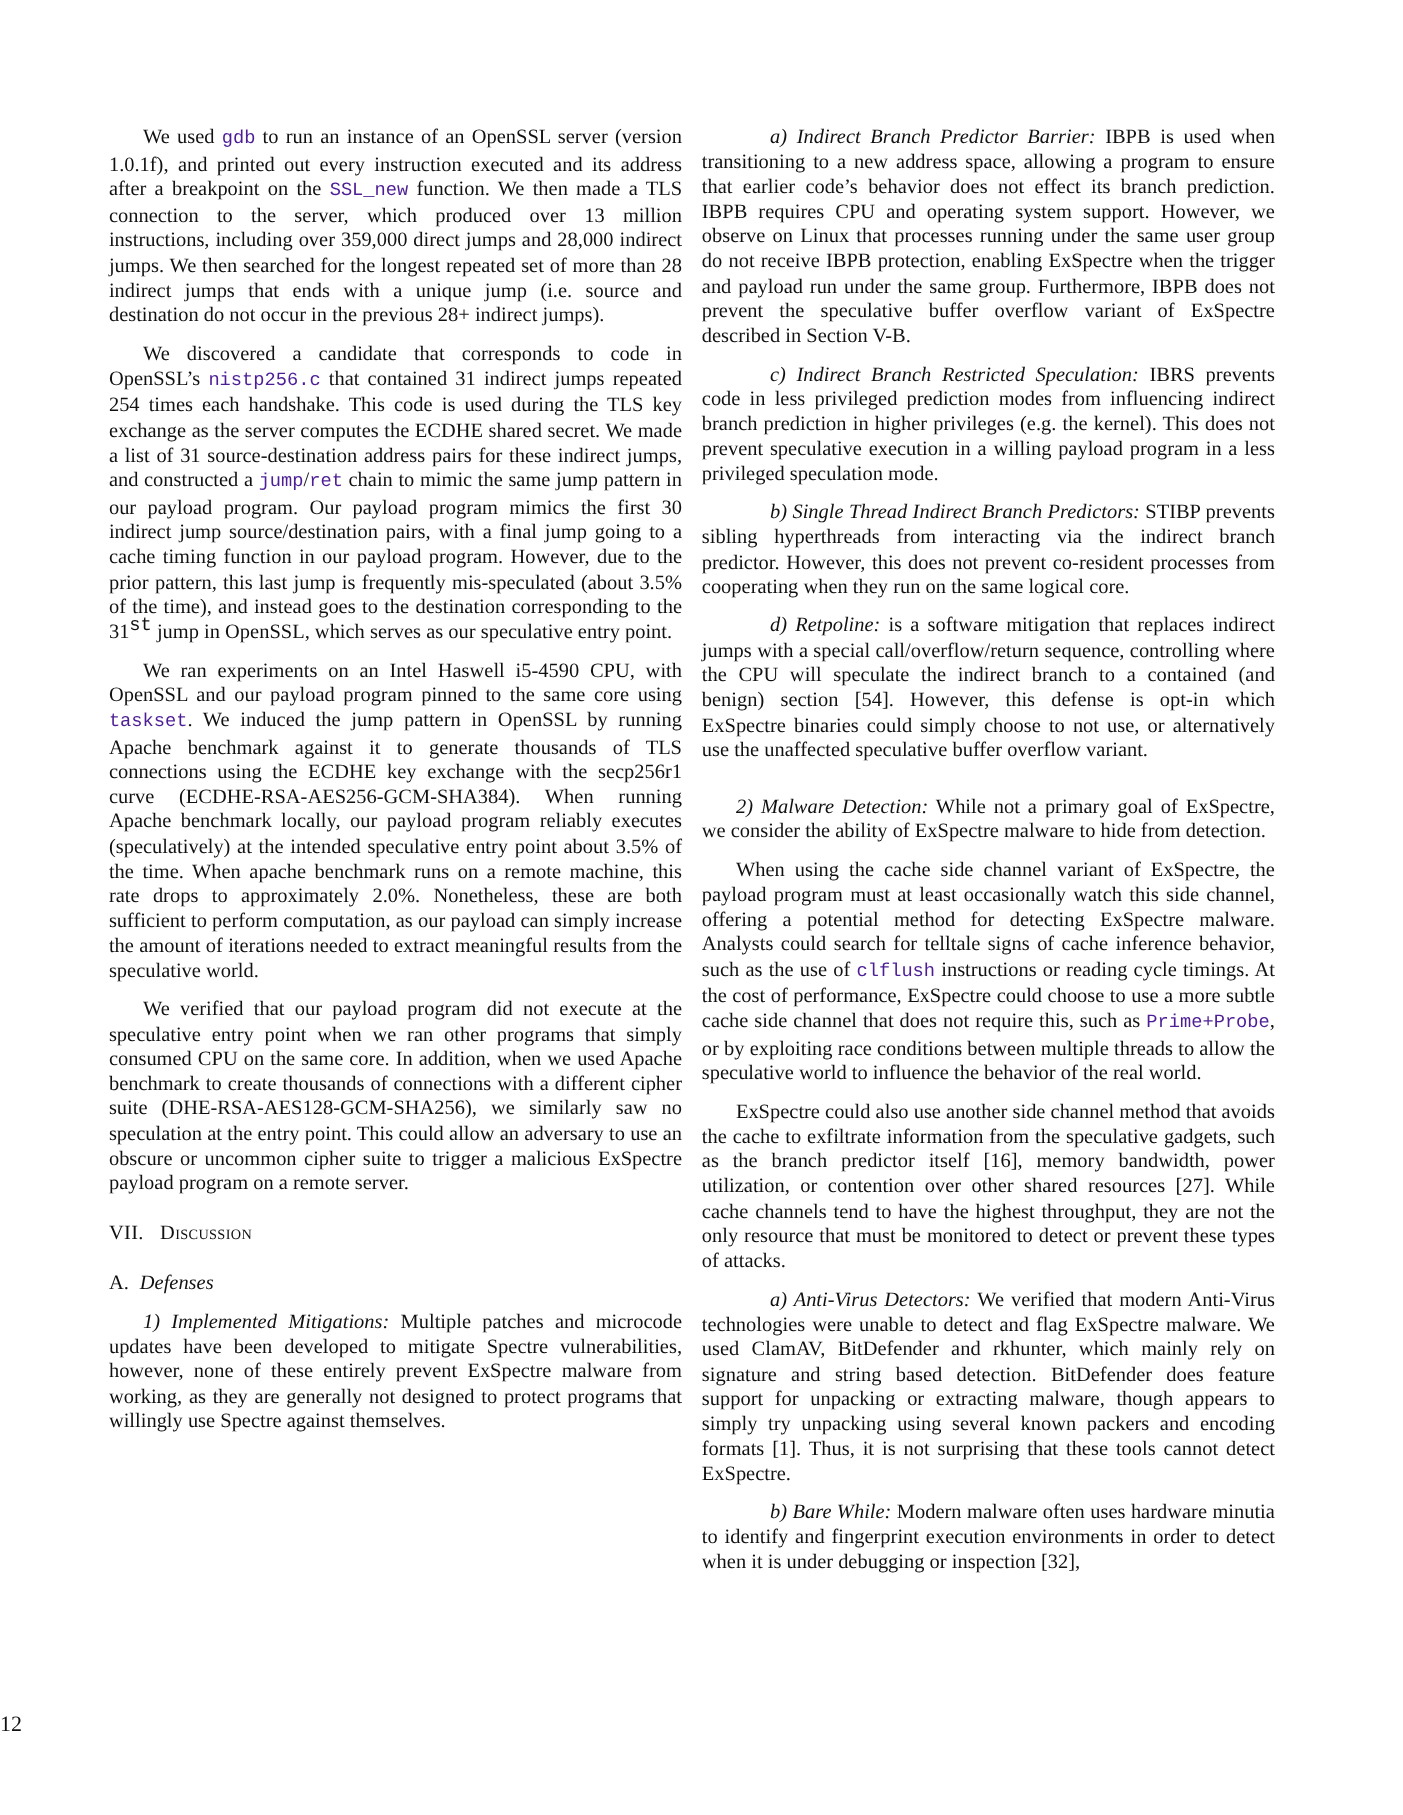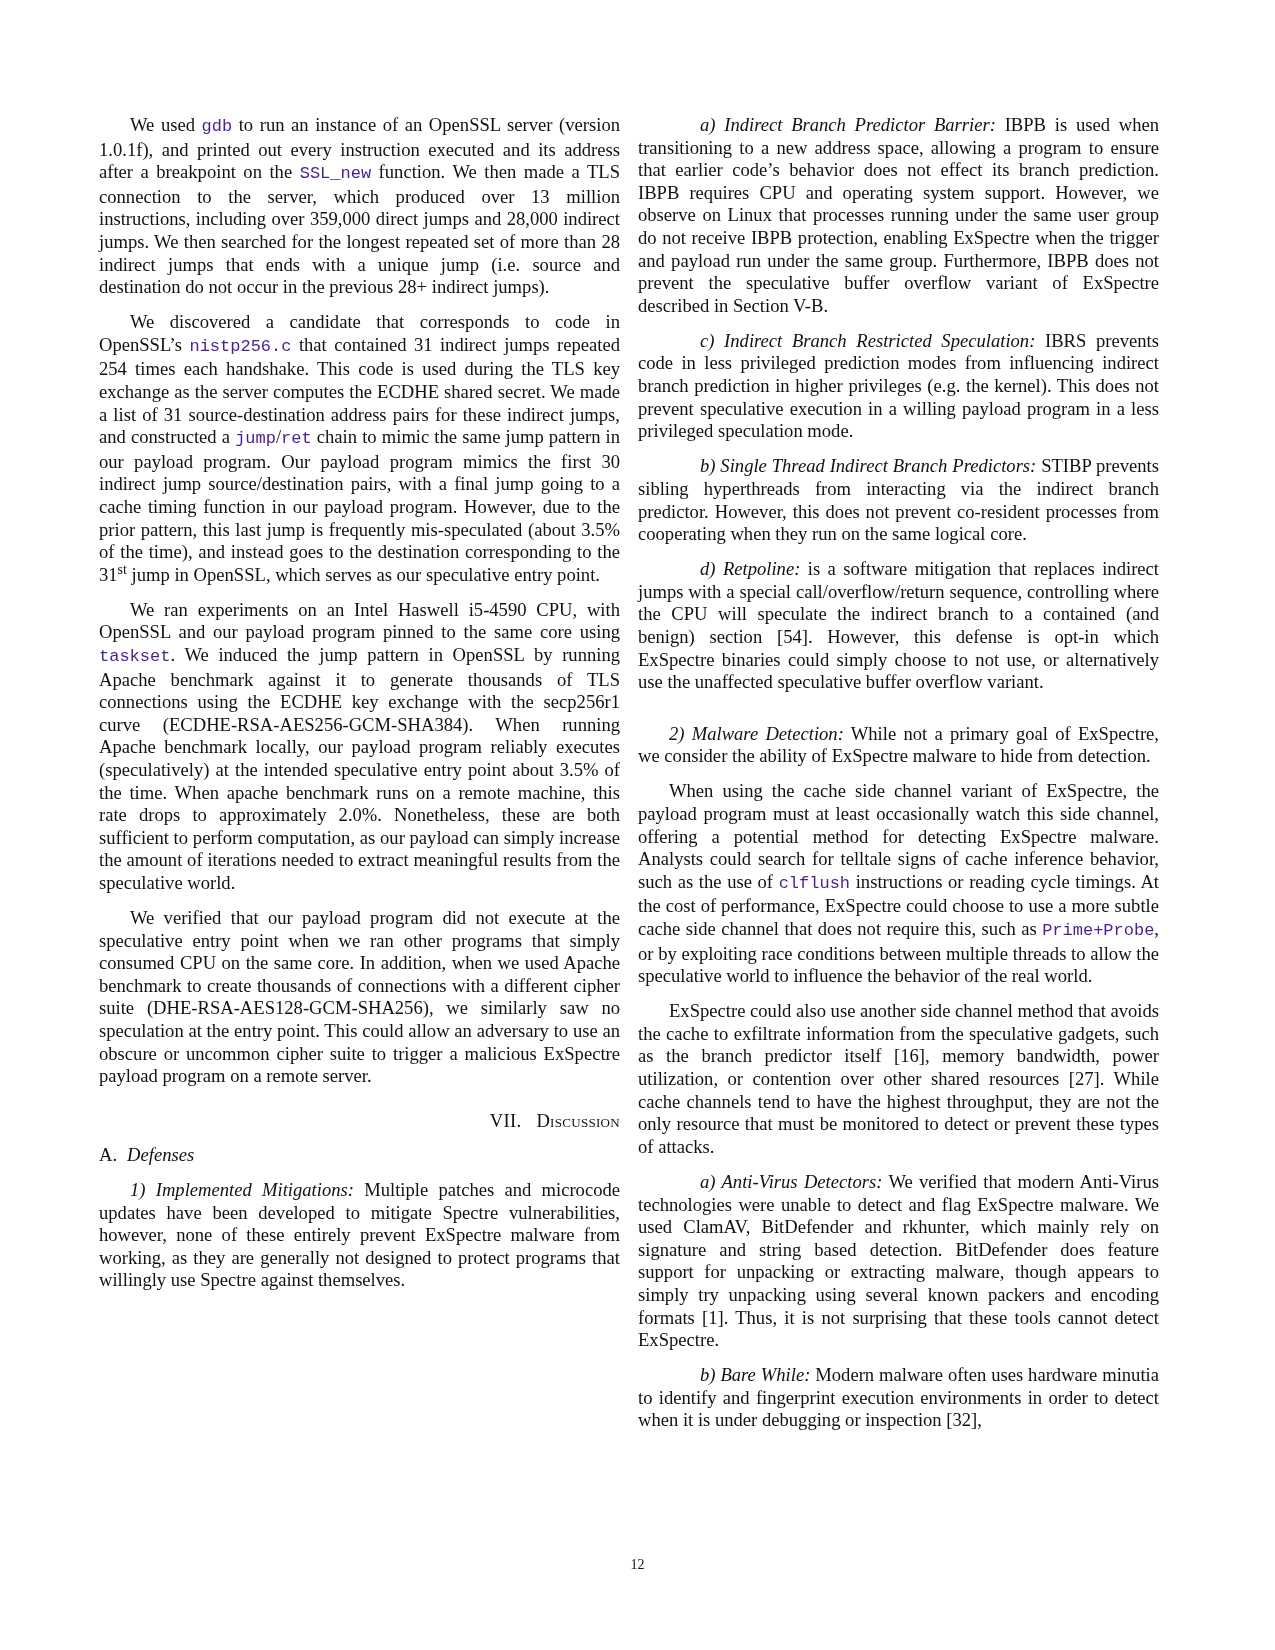--- a/index.html
+++ b/index.html
@@ -7,26 +7,26 @@
          font-family: "Liberation Serif", "DejaVu Serif", serif; color: #111; }
   .col { position: absolute; top: 114px; width: 521px; font-size: 18.6px; line-height: 22.6px; }
   .col.left { left: 99px; }
   .col.right { left: 638px; }
   p { margin: 0 0 12.5px 0; text-align: justify; text-indent: 31px; hyphens: manual; }
   p.noindent { text-indent: 0; }
   p.subsub { text-indent: 62px; }
   p.sub { text-indent: 31px; margin-top: 29px; }
   .it { font-style: italic; }
   code, .mono { font-family: "Liberation Mono", "DejaVu Sans Mono", monospace; font-size: 17px; color: #4c1d95; }
-  sup { font-size: 14px; line-height: 0; }
-  .section-heading { text-align: right; margin: 22px 0 12px 0; font-size: 18.6px; letter-spacing: 0.3px; }
+  sup { font-size: 17px; line-height: 0; font-family: Liberation Mono, monospace; }
+  .section-heading { text-align: left; margin: 22px 0 24px 0; font-size: 18.6px; letter-spacing: 0.3px; }
   .section-heading .sc { font-variant: small-caps; }
   .subsection-heading { font-style: italic; margin: 0 0 12px 0; }
   .subsection-heading .letter { font-style: normal; margin-right: 10px; }
-  .page-number { position: absolute; top: 1557px; left: 0; width: 1275px; text-align: center; font-size: 14px; }
+  .page-number { position: absolute; top: 1557px; left: 0; width: 1275px; text-align: left; font-size: 20px; }
 </style>
 </head>
 <body>
 
 <div class="col left">
 
   <p><span>We used </span><code>gdb</code><span> to run an instance of an OpenSSL server (version 1.0.1f), and printed out every instruction executed and its address after a breakpoint on the </span><code>SSL_new</code><span> function. We then made a TLS connection to the server, which produced over 13 million instructions, including over 359,000 direct jumps and 28,000 indirect jumps. We then searched for the longest repeated set of more than 28 indirect jumps that ends with a unique jump (i.e. source and destination do not occur in the previous 28+ indirect jumps).</span></p>
 
   <p><span>We discovered a candidate that corresponds to code in OpenSSL’s </span><code>nistp256.c</code><span> that contained 31 indirect jumps repeated 254 times each handshake. This code is used during the TLS key exchange as the server computes the ECDHE shared secret. We made a list of 31 source-destination address pairs for these indirect jumps, and constructed a </span><code>jump</code><span>/</span><code>ret</code><span> chain to mimic the same jump pattern in our payload pro­gram. Our payload program mimics the first 30 indirect jump source/destination pairs, with a final jump going to a cache timing function in our payload program. However, due to the prior pattern, this last jump is frequently mis-speculated (about 3.5% of the time), and instead goes to the destination corresponding to the 31</span><sup>st</sup><span> jump in OpenSSL, which serves as our speculative entry point.</span></p>
 

